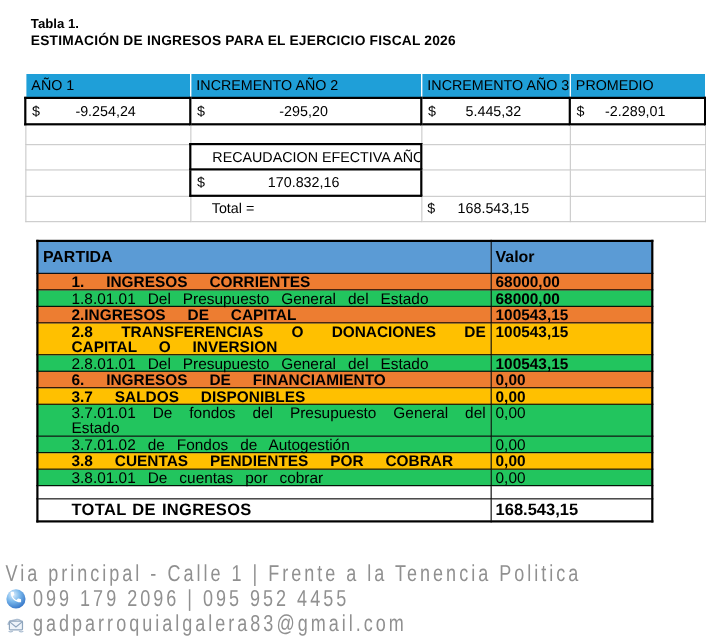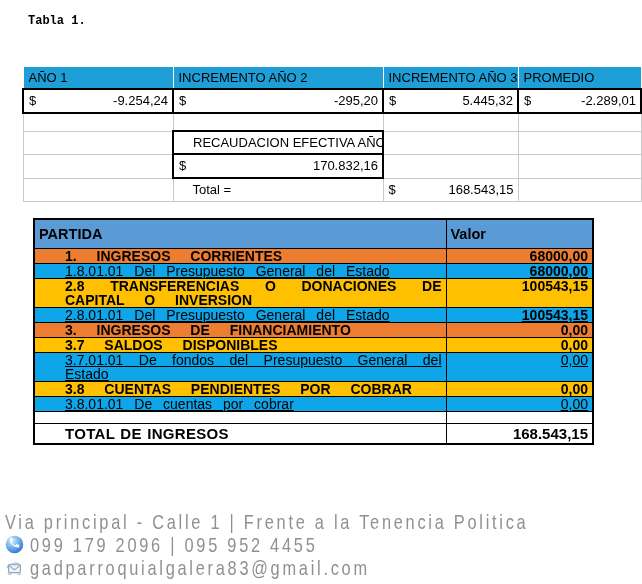--- a/index.html
+++ b/index.html
@@ -2,53 +2,53 @@
 <html><head>
 <meta charset="utf-8">
 <style>
   html,body{margin:0;padding:0;background:#fff;}
   body{
     width:642px;height:584px;position:relative;overflow:hidden;
     font-family:"Liberation Sans",sans-serif;color:#000;
     -webkit-font-smoothing:antialiased;
   }
   
-  .titles{position:absolute;left:28px;top:14px;font-family:Liberation Mono, monospace;}
+  .titles{position:absolute;left:28px;top:14px;}
   .t-cap{font-size:12px;font-weight:bold;line-height:15px;}
   .t-main{font-size:12.5px;font-weight:bold;line-height:16px;letter-spacing:.2px;}
 
   
   table{border-collapse:collapse;table-layout:fixed;}
   .t1{position:absolute;left:22px;top:66px;width:618px;font-size:13px;}
   .t1 td{padding:0;overflow:hidden;white-space:nowrap;margin-left:16px;}
   .t1 .hd{
     background:var(--blue1);height:21px;line-height:21px;
     padding-left:5px;border:1px solid #fff;border-bottom:none;
   }
   .t1 .blk{border:2px solid #000;}
   .t1 .gry{border:1px solid #c9c9c9;}
   .t1 .money{position:relative;height:22px;line-height:22px;}
   .t1 .money .cur{position:absolute;left:5px;top:0;}
-  .t1 .money .amt{display:block;text-align:right;padding-right:4px;}
+  .t1 .money .amt{display:block;text-align:center;padding-right:4px;}
   .t1 .r-empty td{height:16px;}
   .t1 .lab{padding-left:19px;height:21px;line-height:20px;}
 
   
   .t2{position:absolute;left:33px;top:218px;width:559px;border:2px solid #000;font-size:14px;}
   .t2 th,.t2 td{border:1px solid #000;padding:0 4px;vertical-align:top;}
   .t2 th{
     background:var(--blue2);height:28px;vertical-align:middle;
     font-weight:bold;text-align:left;font-size:14.5px;
   }
   .t2 td{line-height:14px;}
   .t2 td.lbl{text-align:justify;padding-left:30px;}
-  .t2 td.val{text-align:right;white-space:nowrap;}
+  .t2 td.val{white-space:nowrap;}
   .r-orange td{background:var(--orange);height:14px;}
   .r-yellow td{background:var(--yellow);height:14px;}
-  .r-white td,.r-white-bold td{background:#0ea5e9;height:14px;text-decoration:underline;}
+  .r-white td,.r-white-bold td{background:#22c55e;height:14px;}
   .r-orange td.lbl,.r-yellow td.lbl{font-weight:bold;word-spacing:16px;}
   .r-orange td.val,.r-yellow td.val{font-weight:bold;}
   .r-white td.lbl,.r-white-bold td.lbl{word-spacing:7px;}
   .r-white-bold td.val{font-weight:bold;}
   .r-empty2 td{height:11px;background:#fff;}
   .r-total td{height:19px;background:#fff;font-weight:bold;vertical-align:middle;font-size:15px;}
   .r-total td.lbl{word-spacing:1px;letter-spacing:.3px;}
 
   
   .footer{position:absolute;left:5px;top:510px;color:var(--footer);}
@@ -58,20 +58,21 @@
     font-size:21px;letter-spacing:3.5px;
     transform:scaleX(.78);transform-origin:left center;
   }
   .f-ico{width:19px;height:19px;margin-right:6px;flex:0 0 19px;}
 </style>
 </head>
 <body style="--blue1: #1F9FD8; --blue2: #5B9BD5; --orange: #ED7D31; --yellow: #FFC000; --footer: #909090;">
 
 <div class="titles">
   <div class="t-cap">Tabla 1.</div>
+  <div class="t-main">ESTIMACIÓN DE INGRESOS PARA EL EJERCICIO FISCAL 2026</div>
 </div>
 
 <table class="t1">
   <colgroup>
       <col style="width:150px">
       <col style="width:210px">
       <col style="width:135px">
       <col style="width:123px">
     </colgroup>
   <tbody>
@@ -145,38 +146,46 @@
   </thead>
   <tbody>
       <tr class="r-orange">
     <td class="lbl">1. INGRESOS CORRIENTES</td>
     <td class="val">68000,00</td>
   </tr>
       <tr class="r-white-bold">
     <td class="lbl">1.8.01.01 Del Presupuesto General del Estado</td>
     <td class="val">68000,00</td>
   </tr>
+      <tr class="r-orange">
+    <td class="lbl">2.INGRESOS DE CAPITAL</td>
+    <td class="val">100543,15</td>
+  </tr>
       <tr class="r-yellow">
     <td class="lbl">2.8 TRANSFERENCIAS O DONACIONES DE CAPITAL O INVERSION</td>
     <td class="val">100543,15</td>
   </tr>
       <tr class="r-white-bold">
     <td class="lbl">2.8.01.01 Del Presupuesto General del Estado</td>
     <td class="val">100543,15</td>
   </tr>
       <tr class="r-orange">
-    <td class="lbl">3. INGRESOS DE FINANCIAMIENTO</td>
+    <td class="lbl">6. INGRESOS DE FINANCIAMIENTO</td>
     <td class="val">0,00</td>
   </tr>
       <tr class="r-yellow">
     <td class="lbl">3.7 SALDOS DISPONIBLES</td>
     <td class="val">0,00</td>
   </tr>
       <tr class="r-white">
     <td class="lbl">3.7.01.01 De fondos del Presupuesto General del Estado</td>
+    <td class="val">0,00</td>
+  </tr>
+      <tr class="r-white">
+    <td class="lbl">3.7.01.02 de Fondos de Autogestión</td>
     <td class="val">0,00</td>
   </tr>
       <tr class="r-yellow">
     <td class="lbl">3.8 CUENTAS PENDIENTES POR COBRAR</td>
     <td class="val">0,00</td>
   </tr>
       <tr class="r-white">
     <td class="lbl">3.8.01.01 De cuentas por cobrar</td>
     <td class="val">0,00</td>
   </tr>

